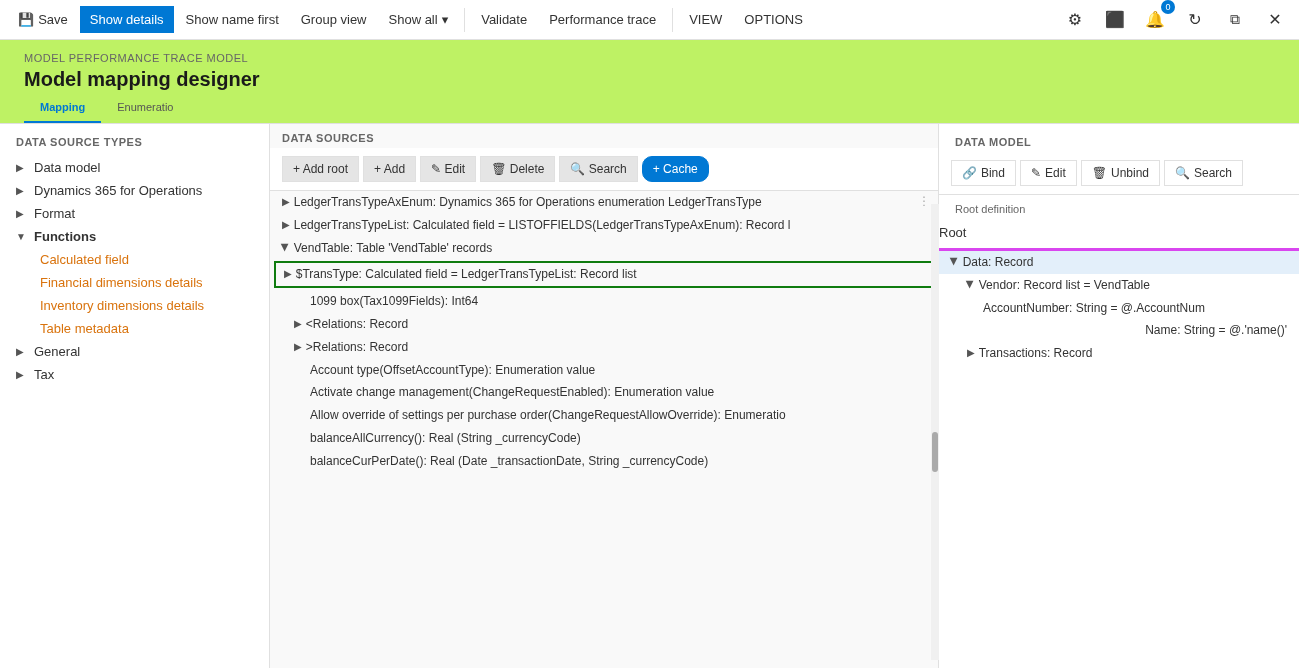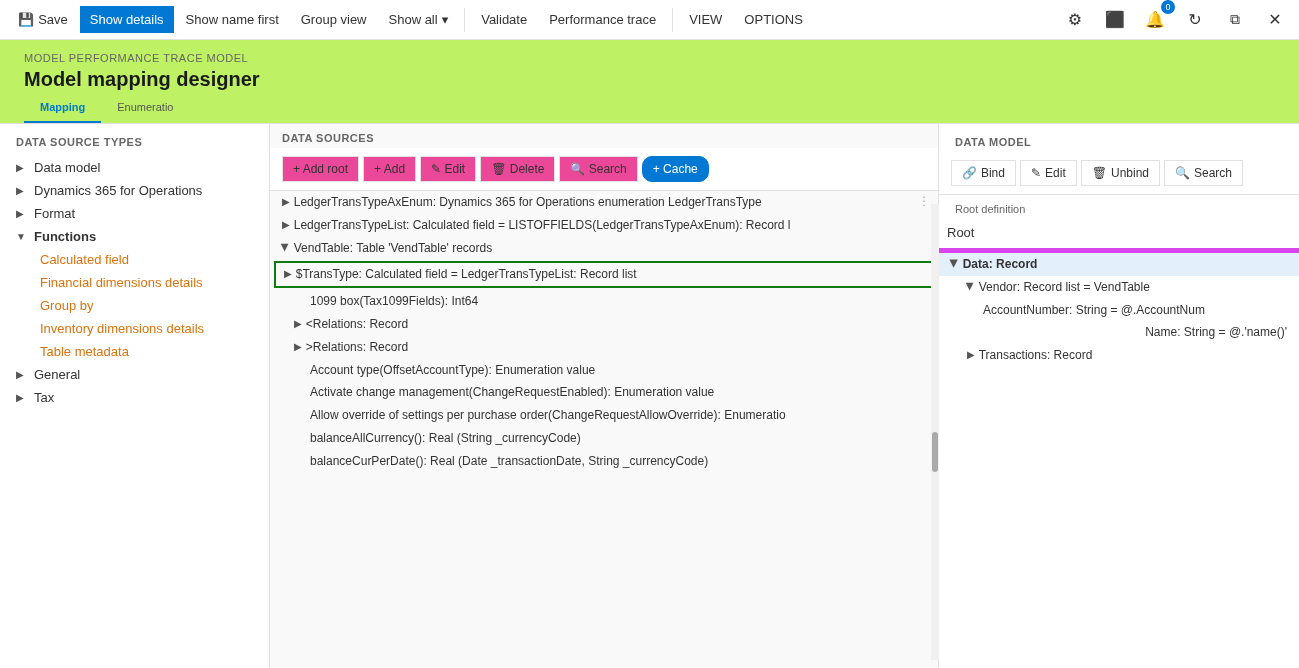--- a/index.html
+++ b/index.html
@@ -69,21 +69,21 @@
       border-right: 1px solid #e0e0e0;
     }
     .ds-toolbar {
       display: flex; align-items: center; gap: 4px;
       padding: 8px 12px; background: #fff; border-bottom: 1px solid #e0e0e0;
       flex-shrink: 0;
     }
     .ds-btn {
       display: flex; align-items: center; gap: 4px;
       padding: 5px 10px; cursor: pointer; border: 1px solid #e0e0e0;
-      background: #ec4899; font-size: 12px; color: #333;
+      background: #e5e5e5; font-size: 12px; color: #333;
     }
     .ds-btn.primary { background: #0078d4; color: #fff; border-color: #0078d4; border-radius: 10px; }
     .ds-panel-label {
       font-size: 11px; font-weight: 600; color: #666; text-transform: uppercase;
       letter-spacing: 0.5px; padding: 8px 12px 4px 12px; flex-shrink: 0;
     }
     .ds-list { overflow-y: auto; flex: 1; }
     .ds-item {
       display: flex; align-items: flex-start; padding: 3px 12px;
       cursor: pointer; gap: 4px; font-size: 12px;
@@ -106,27 +106,27 @@
       display: flex; align-items: center; gap: 4px;
       padding: 4px 12px 8px 12px; flex-shrink: 0;
       border-bottom: 1px solid #e0e0e0;
     }
     .dm-btn {
       display: flex; align-items: center; gap: 4px;
       padding: 5px 10px; cursor: pointer; border: 1px solid #e0e0e0;
       background: #fff; font-size: 12px; color: #333;
     }
     .dm-root-def { padding: 8px 16px; font-size: 11px; color: #666; }
-    .dm-root-val { padding: 2px 16px 8px 8px; font-size: 13px; color: #333; border-bottom: 5px solid #d946ef; }
+    .dm-root-val { padding: 2px 16px 8px 0; font-size: 13px; color: #333; border-bottom: 3px solid #d946ef; }
     .dm-list { overflow-y: auto; flex: 1; }
     .dm-item {
       display: flex; align-items: flex-start; padding: 3px 12px;
       cursor: pointer; gap: 4px; font-size: 12px;
     }
-    .dm-item.selected { background: #e3effa; font-weight: bold; }
+    .dm-item.selected { background: #e3effa; }
     .dm-item-arrow { color: #555; font-size: 10px; margin-top: 2px; flex-shrink: 0; }
     .dm-item-text { color: #333; line-height: 1.4; }
 
     .middle-panel-wrapper {
       flex: 1; display: flex; flex-direction: column; overflow: hidden; position: relative;
     }
   </style>
 </head>
 <body>
 
@@ -217,23 +217,20 @@
     <div class="tree-item expanded-parent">
       <span class="tree-arrow expanded"></span>
       <span class="tree-item-label">Functions</span>
     </div>
 
     <div class="tree-item tree-item-sub">
       <span class="tree-item-label orange">Calculated field</span>
     </div>
     <div class="tree-item tree-item-sub">
       <span class="tree-item-label orange">Financial dimensions details</span>
-    </div>
-    <div class="tree-item tree-item-sub">
-      <span class="tree-item-label orange">Group by</span>
     </div>
     <div class="tree-item tree-item-sub">
       <span class="tree-item-label orange">Inventory dimensions details</span>
     </div>
     <div class="tree-item tree-item-sub">
       <span class="tree-item-label orange">Table metadata</span>
     </div>
 
     <div class="tree-item">
       <span class="tree-arrow down"></span>

